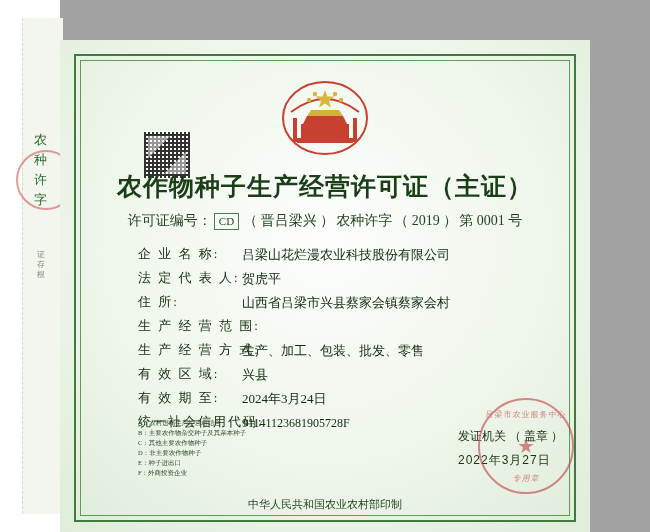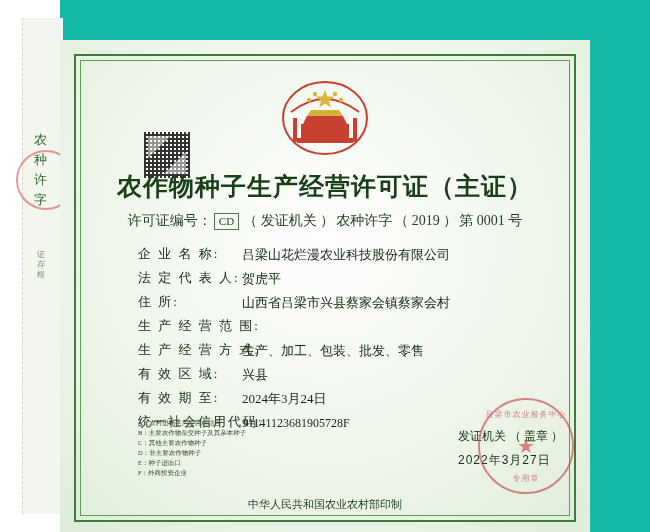--- a/index.html
+++ b/index.html
@@ -10,21 +10,21 @@
   body {
     width: 650px;
     height: 532px;
     font-family: "Liberation Sans", sans-serif;
     overflow: hidden;
   }
   .page {
     position: relative;
     width: 650px;
     height: 532px;
-    background: #14b8a6;
+    background: #a3a3a3;
   }
   
   .cert {
     position: absolute;
     left: 60px;
     top: 18px;
     width: 530px;
     height: 496px;
     background: #f3f7ef;
     overflow: hidden;
@@ -277,20 +277,21 @@
   }
   .seal .seal-bottom {
     position: absolute;
     left: 0;
     right: 0;
     bottom: 8px;
     text-align: center;
     font-size: 8px;
     letter-spacing: 1px;
     font-family: "Liberation Serif", serif;
+    font-style: italic;
   }
 
   .footer {
     position: absolute;
     left: 0;
     right: 0;
     bottom: 24px;
     text-align: center;
     font-family: "Liberation Serif", serif;
     font-size: 11px;
@@ -333,21 +334,21 @@
         <circle cx="62" cy="22" r="2.2" fill="#d9b53c"></circle>
         <rect x="14" y="40" width="4" height="24" fill="#c8402f"></rect>
         <rect x="74" y="40" width="4" height="24" fill="#c8402f"></rect>
       </svg>
 
       <div class="qr"></div>
 
       <div class="title">农作物种子生产经营许可证（主证）</div>
 
       <div class="permit-line">
-        <span>许可证编号：</span><span class="box">CD</span><span class="paren">（ 发证机关 ）</span><span>农种许字</span><span class="paren">（ 2019 ）</span><span>第</span>&nbsp;<span>0001</span>&nbsp;<span>号</span>
+        <span>许可证编号：</span><span class="box">CD</span><span class="paren">（ 晋吕梁兴 ）</span><span>农种许字</span><span class="paren">（ 2019 ）</span><span>第</span>&nbsp;<span>0001</span>&nbsp;<span>号</span>
       </div>
 
       <div class="fields">
         <div class="row">
           <div class="label">企 业 名 称:</div>
           <div class="value">吕梁山花烂漫农业科技股份有限公司</div>
         </div>
         <div class="row">
           <div class="label">法 定 代 表 人:</div>
           <div class="value">贺虎平</div>

